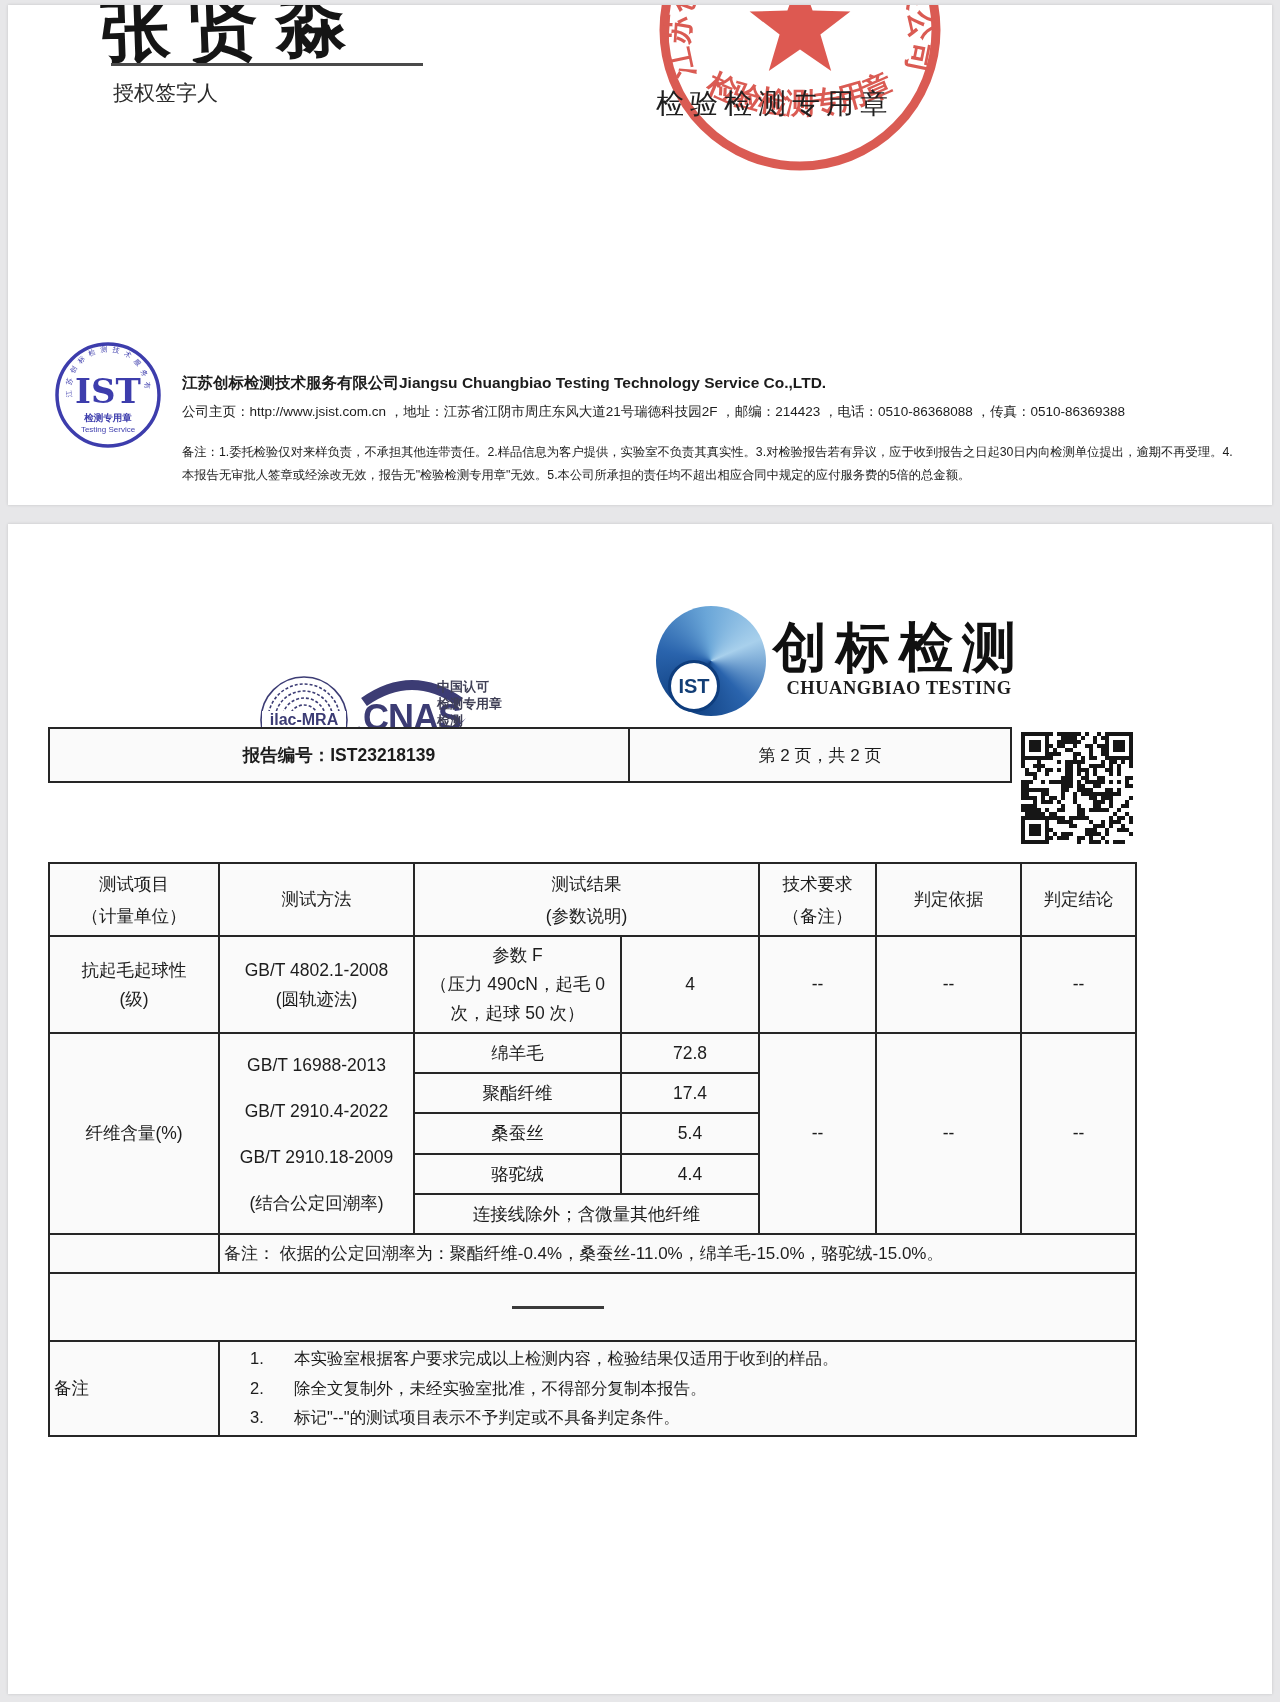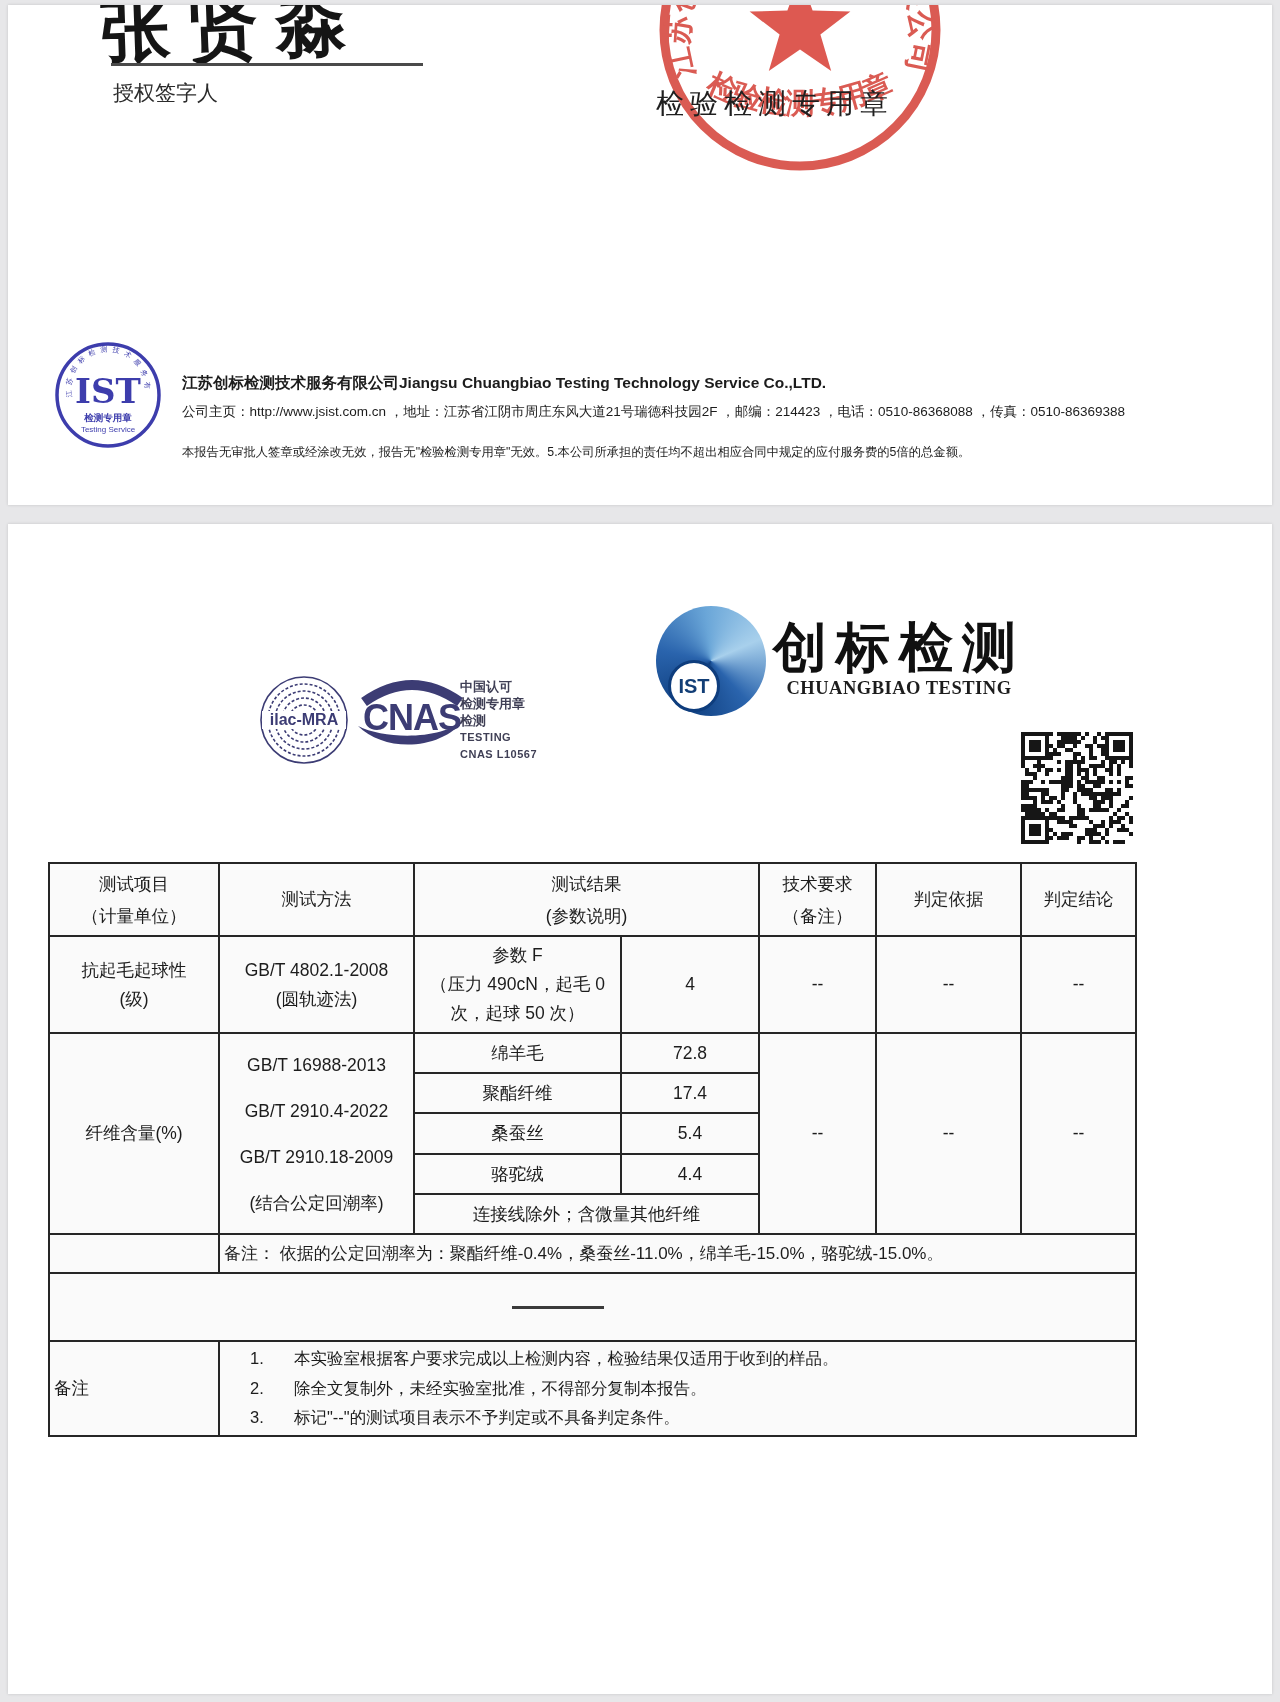--- a/index.html
+++ b/index.html
@@ -27,21 +27,21 @@
   .company{position:absolute;left:174px;top:368px;width:1080px}
   .company-name{font-size:15.5px;font-weight:bold;margin-bottom:9px;white-space:nowrap}
   .company-info{font-size:13.5px;margin-bottom:20px;white-space:nowrap}
   .company-note{font-size:12.3px;line-height:23px;white-space:nowrap}
 
   
   .logo-cma{position:absolute;left:80px;top:154px;width:170px}
   .cma-number{font-size:15px;font-weight:bold;color:#c0272d;letter-spacing:7px;text-align:center;margin-top:3px;white-space:nowrap}
   .logo-ilac{position:absolute;left:250px;top:150px}
   .logo-cnas{position:absolute;left:348px;top:154px}
-  .accred{position:absolute;left:452px;top:154px;font-size:13px;line-height:17px;color:#3f3f55;font-weight:bold}
+  .accred{position:absolute;left:429px;top:154px;font-size:13px;line-height:17px;color:#3f3f55;font-weight:bold}
   .accred .accred-en{font-size:11px;letter-spacing:.5px}
 
   .swirl{position:absolute;left:648px;top:82px;width:110px;height:110px}
   .swirl-disc{width:110px;height:110px;border-radius:50%;
      background:conic-gradient(from 210deg,#0e3d7d,#2a64ad,#6aa6d8,#a8d0ec,#2a64ad,#0e3d7d)}
   .swirl-ist{position:absolute;left:12px;top:54px;width:46px;height:46px;border-radius:50%;
      background:#fff;border:3px solid #0e3d7d;display:flex;align-items:center;justify-content:center;
      font-weight:bold;font-size:20px;color:#123e76}
   .brand-cn{position:absolute;left:765px;top:88px;font-size:54px;font-weight:bold;letter-spacing:9px;color:#101010;white-space:nowrap}
   .brand-en{position:absolute;left:765px;top:154px;width:252px;text-align:center;
@@ -117,20 +117,21 @@
         <text x="56" y="64" text-anchor="middle" font-family="DejaVu Serif,serif" font-size="34" font-weight="bold" fill="#2d2da6">IST</text>
         <text x="56" y="82" text-anchor="middle" font-size="9.5" font-weight="bold" fill="#2d2da6" font-family="Liberation Sans,sans-serif">检测专用章</text>
         <text x="56" y="93" text-anchor="middle" font-size="8" fill="#2d2da6" font-family="Liberation Sans,sans-serif">Testing Service</text>
       </g>
     </svg>
   </div>
 
   <div class="company">
     <div class="company-name">江苏创标检测技术服务有限公司Jiangsu Chuangbiao Testing Technology Service Co.,LTD.</div>
     <div class="company-info">公司主页：http://www.jsist.com.cn ，地址：江苏省江阴市周庄东风大道21号瑞德科技园2F ，邮编：214423 ，电话：0510-86368088 ，传真：0510-86369388</div>
+    <div class="company-note">备注：1.委托检验仅对来样负责，不承担其他连带责任。2.样品信息为客户提供，实验室不负责其真实性。3.对检验报告若有异议，应于收到报告之日起30日内向检测单位提出，逾期不再受理。4.</div>
     <div class="company-note">本报告无审批人签章或经涂改无效，报告无"检验检测专用章"无效。5.本公司所承担的责任均不超出相应合同中规定的应付服务费的5倍的总金额。</div>
   </div>
 </div>
 
 <div class="page" id="page2">
 
 
   <div class="logo-ilac">
     <svg width="92" height="92" viewBox="0 0 92 92">
       <g stroke="#3c3c74" fill="none" stroke-width="1.6">
@@ -168,20 +169,24 @@
   </div>
   <div class="brand-cn">创标检测</div>
   <div class="brand-en">CHUANGBIAO TESTING</div>
 
   <table class="hdr-table">
     <colgroup>
         <col style="width:580px">
         <col style="width:382px">
       </colgroup>
     <tbody>
+      <tr style="height:54px">
+        <td class="hdr-no">报告编号：IST23218139</td>
+        <td>第 2 页，共 2 页</td>
+      </tr>
     </tbody>
   </table>
 
   <div class="qr">
     <div class="qr-grid">
         <i style="left:0px;top:0px"></i>
         <i style="left:4px;top:0px"></i>
         <i style="left:8px;top:0px"></i>
         <i style="left:12px;top:0px"></i>
         <i style="left:16px;top:0px"></i>

